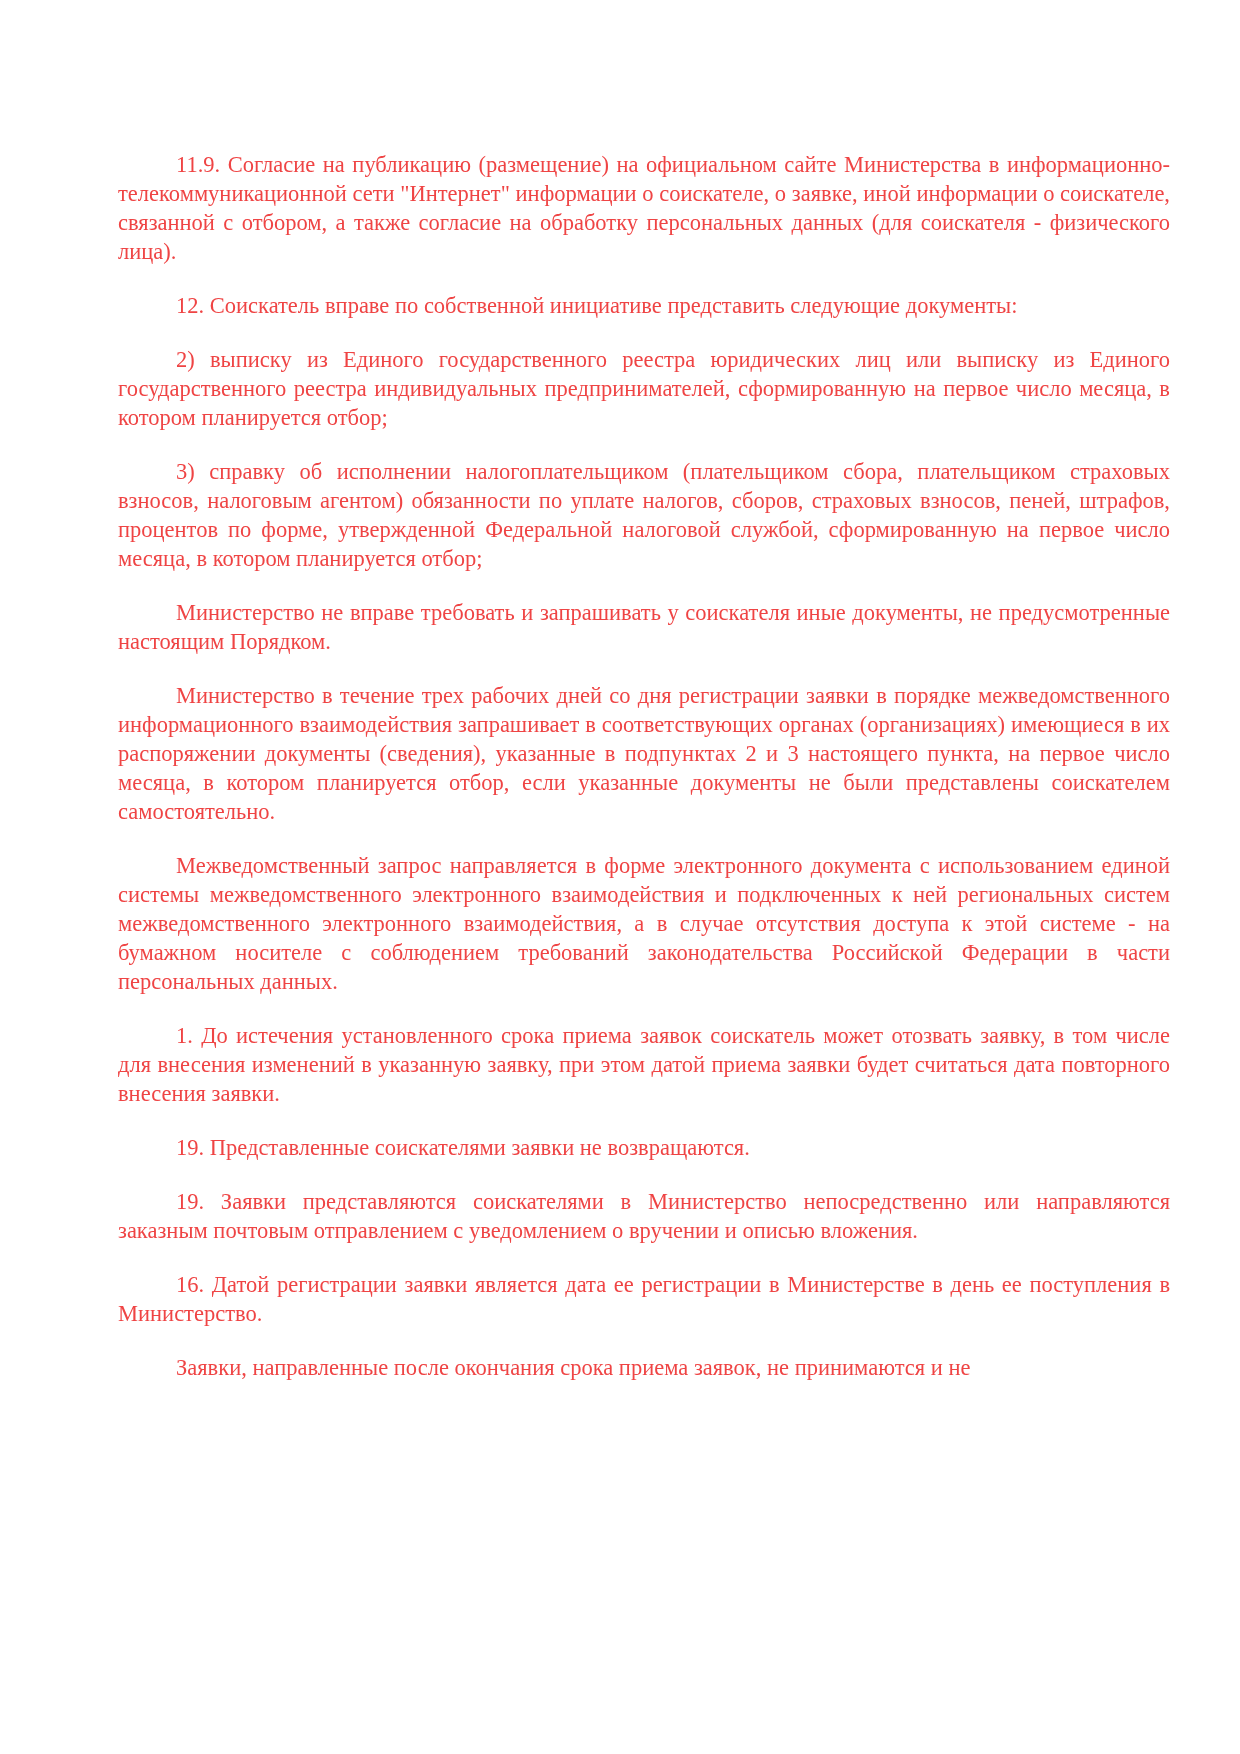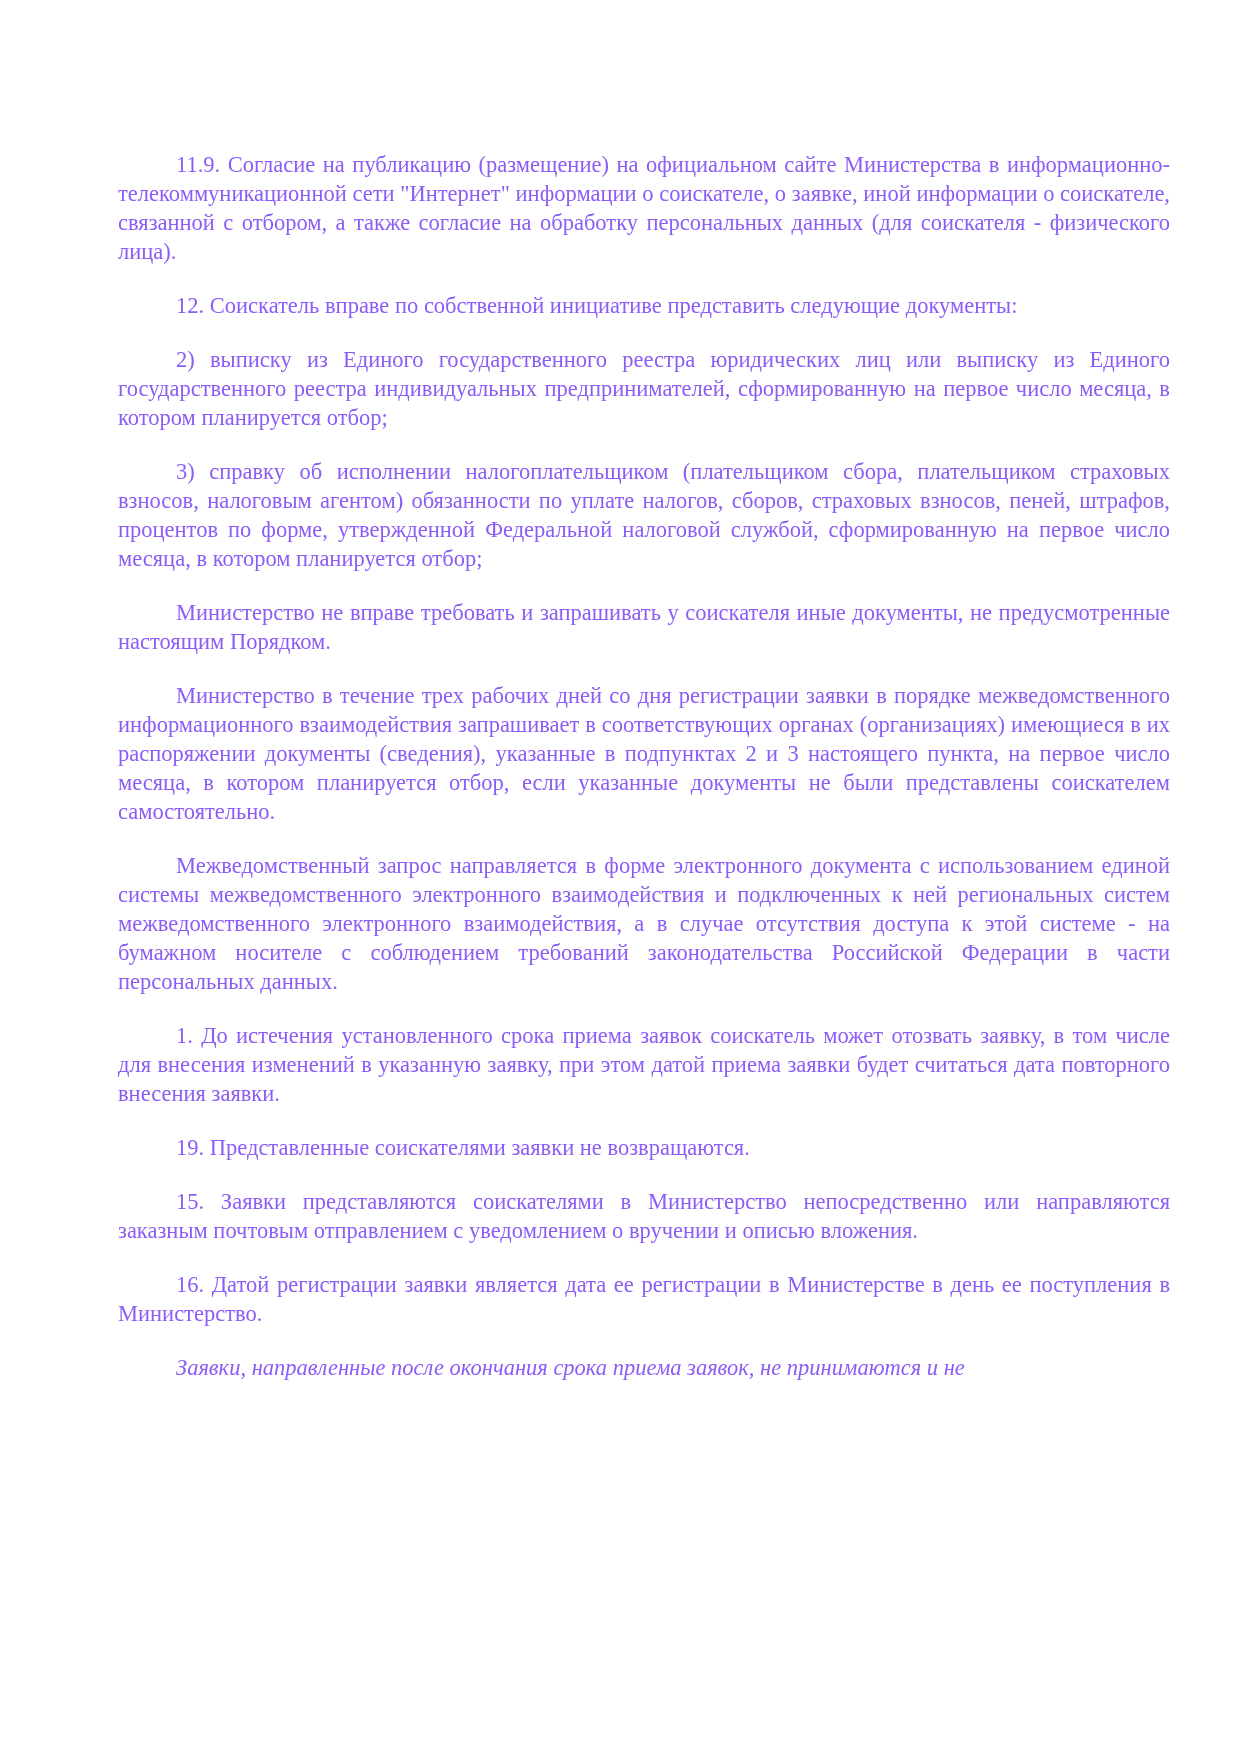--- a/index.html
+++ b/index.html
@@ -1,33 +1,33 @@
 <!DOCTYPE html>
 <html><head>
   <meta charset="utf-8">
   <style>
     html, body { margin: 0; padding: 0; background: #ffffff; }
     body { width: 1240px; height: 1754px; position: relative; overflow: hidden; }
     .page {
       position: absolute; left: 118px; top: 150px; width: 1052px;
       font-family: "Liberation Serif", "DejaVu Serif", serif;
-      font-size: 22.5px; line-height: 29px; color: #8b5cf6;
+      font-size: 22.5px; line-height: 29px; color: #ef4444;
     }
     .p { text-align: justify; text-indent: 58px; margin: 0 0 25px 0; }
-    .p.last { margin-bottom: 0; font-style: italic; }
+    .p.last { margin-bottom: 0; }
   </style>
 </head>
 <body>
 
 <div class="page">
   <p class="p">11.9. Согласие на публикацию (размещение) на официальном сайте Министерства в информационно-телекоммуникационной сети "Интернет" информации о соискателе, о заявке, иной информации о соискателе, связанной с отбором, а также согласие на обработку персональных данных (для соискателя - физического лица).</p>
   <p class="p">12. Соискатель вправе по собственной инициативе представить следующие документы:</p>
   <p class="p">2) выписку из Единого государственного реестра юридических лиц или выписку из Единого государственного реестра индивидуальных предпринимателей, сформированную на первое число месяца, в котором планируется отбор;</p>
   <p class="p">3) справку об исполнении налогоплательщиком (плательщиком сбора, плательщиком страховых взносов, налоговым агентом) обязанности по уплате налогов, сборов, страховых взносов, пеней, штрафов, процентов по форме, утвержденной Федеральной налоговой службой, сформированную на первое число месяца, в котором планируется отбор;</p>
   <p class="p">Министерство не вправе требовать и запрашивать у соискателя иные документы, не предусмотренные настоящим Порядком.</p>
   <p class="p">Министерство в течение трех рабочих дней со дня регистрации заявки в порядке межведомственного информационного взаимодействия запрашивает в соответствующих органах (организациях) имеющиеся в их распоряжении документы (сведения), указанные в подпунктах 2 и 3 настоящего пункта, на первое число месяца, в котором планируется отбор, если указанные документы не были представлены соискателем самостоятельно.</p>
   <p class="p">Межведомственный запрос направляется в форме электронного документа с использованием единой системы межведомственного электронного взаимодействия и подключенных к ней региональных систем межведомственного электронного взаимодействия, а в случае отсутствия доступа к этой системе - на бумажном носителе с соблюдением требований законодательства Российской Федерации в части персональных данных.</p>
   <p class="p">1. До истечения установленного срока приема заявок соискатель может отозвать заявку, в том числе для внесения изменений в указанную заявку, при этом датой приема заявки будет считаться дата повторного внесения заявки.</p>
   <p class="p">19. Представленные соискателями заявки не возвращаются.</p>
-  <p class="p">15. Заявки представляются соискателями в Министерство непосредственно или направляются заказным почтовым отправлением с уведомлением о вручении и описью вложения.</p>
+  <p class="p">19. Заявки представляются соискателями в Министерство непосредственно или направляются заказным почтовым отправлением с уведомлением о вручении и описью вложения.</p>
   <p class="p">16. Датой регистрации заявки является дата ее регистрации в Министерстве в день ее поступления в Министерство.</p>
   <p class="p last">Заявки, направленные после окончания срока приема заявок, не принимаются и не</p>
 </div>
 
 </body></html>

